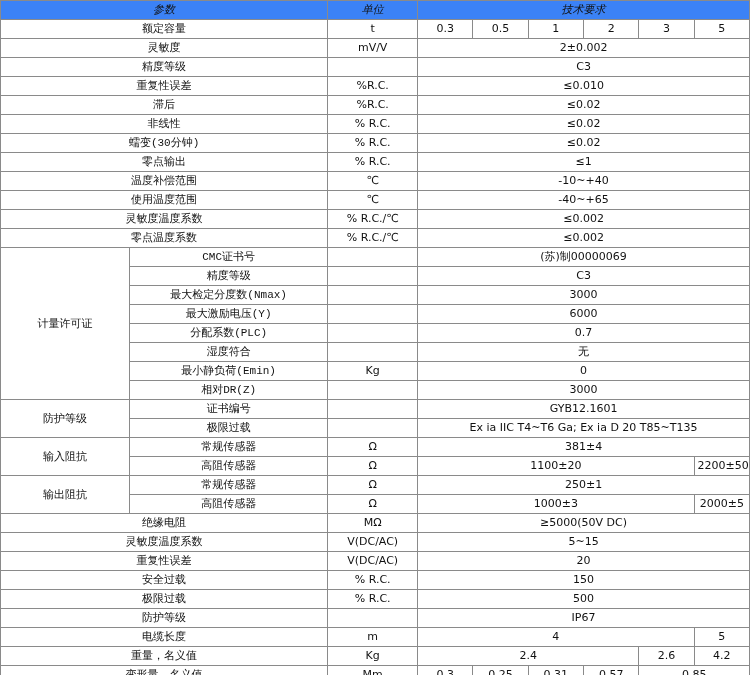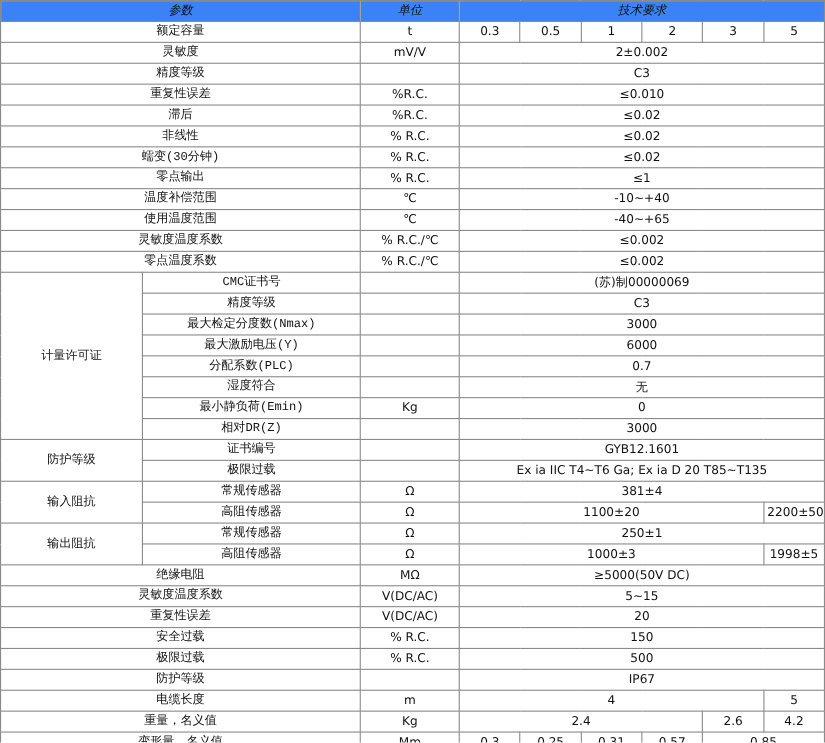--- a/index.html
+++ b/index.html
@@ -206,21 +206,21 @@
   <tr>
     <td class="left" rowspan="2">输出阻抗</td>
     <td class="left">常规传感器</td>
     <td>Ω</td>
     <td colspan="6">250±1</td>
   </tr>
   <tr>
     <td class="left">高阻传感器</td>
     <td>Ω</td>
     <td colspan="5">1000±3</td>
-    <td>1998±5</td>
+    <td>2000±5</td>
   </tr>
 
   <tr>
     <td class="left" colspan="2">绝缘电阻</td>
     <td>MΩ</td>
     <td colspan="6">≥5000(50V DC)</td>
   </tr>
   <tr>
     <td class="left" colspan="2">灵敏度温度系数</td>
     <td>V(DC/AC)</td>

